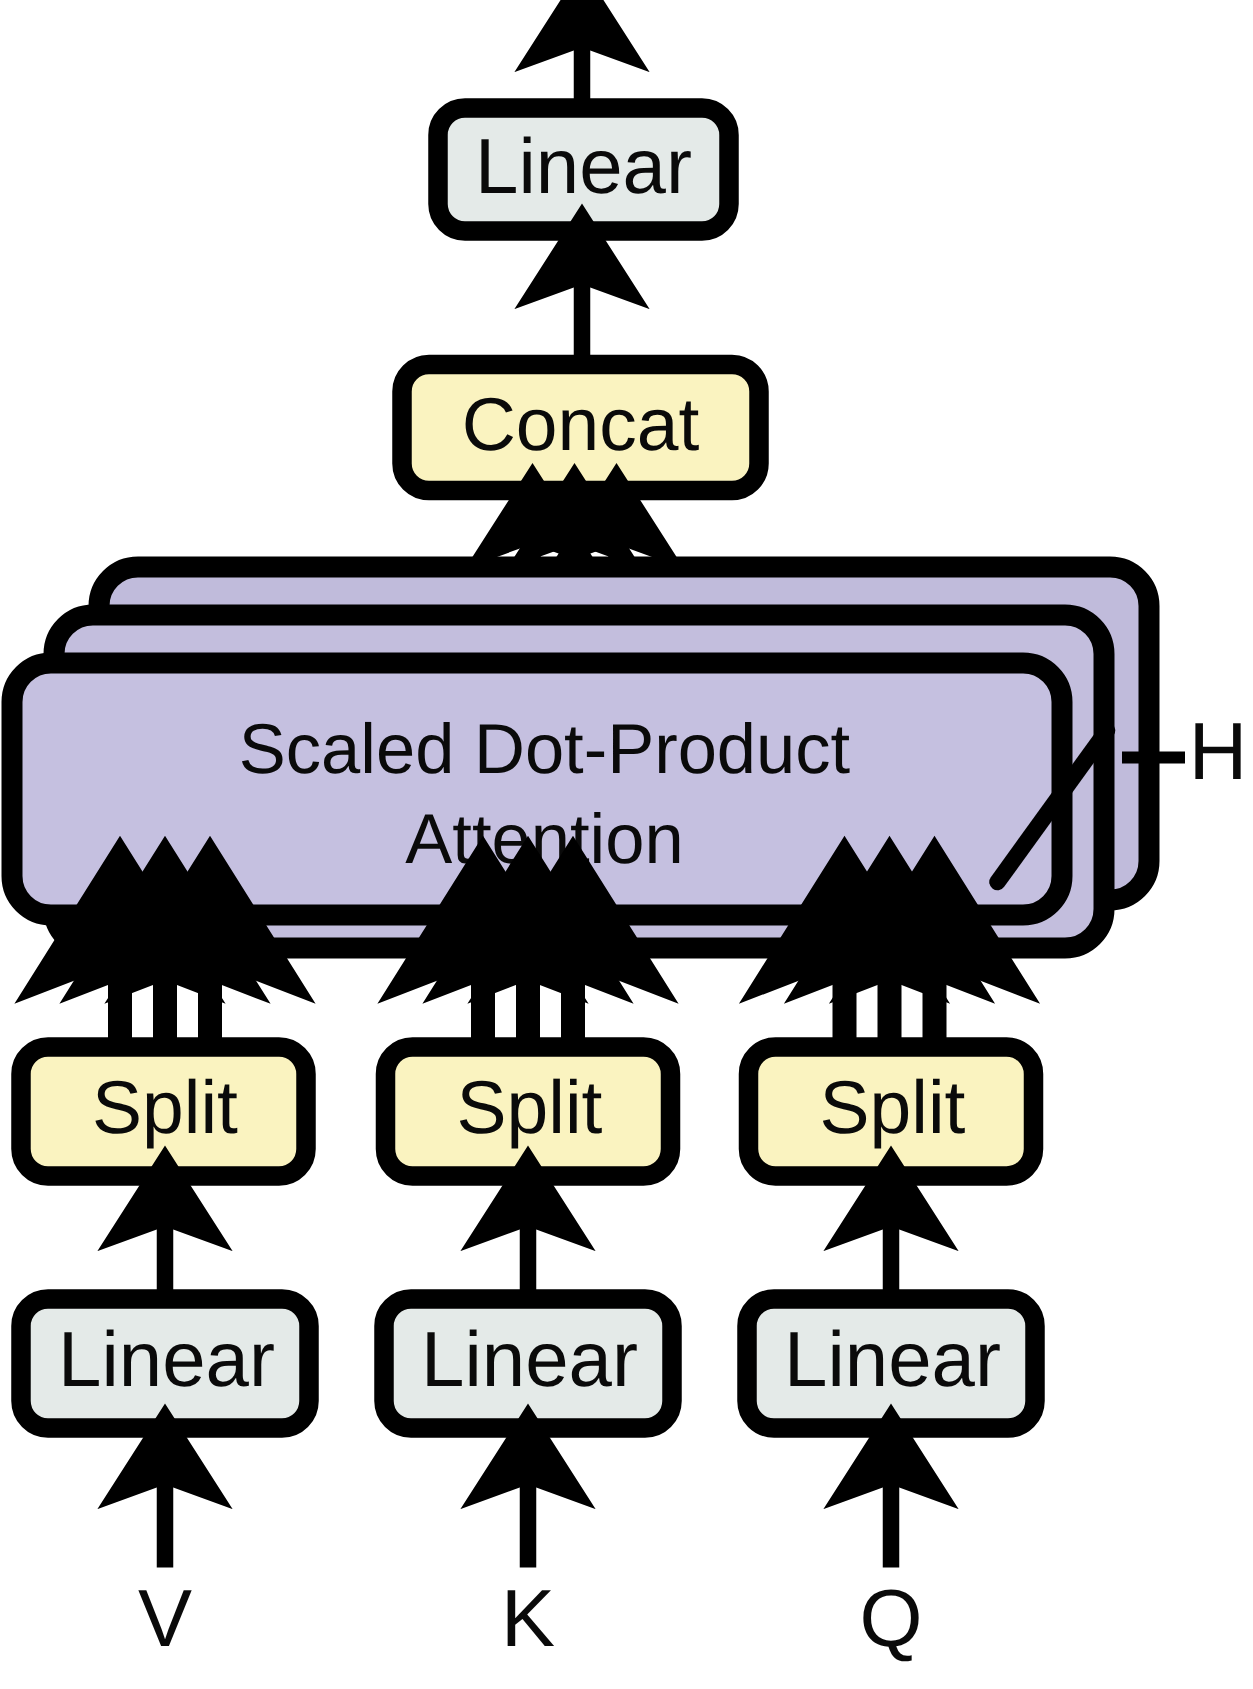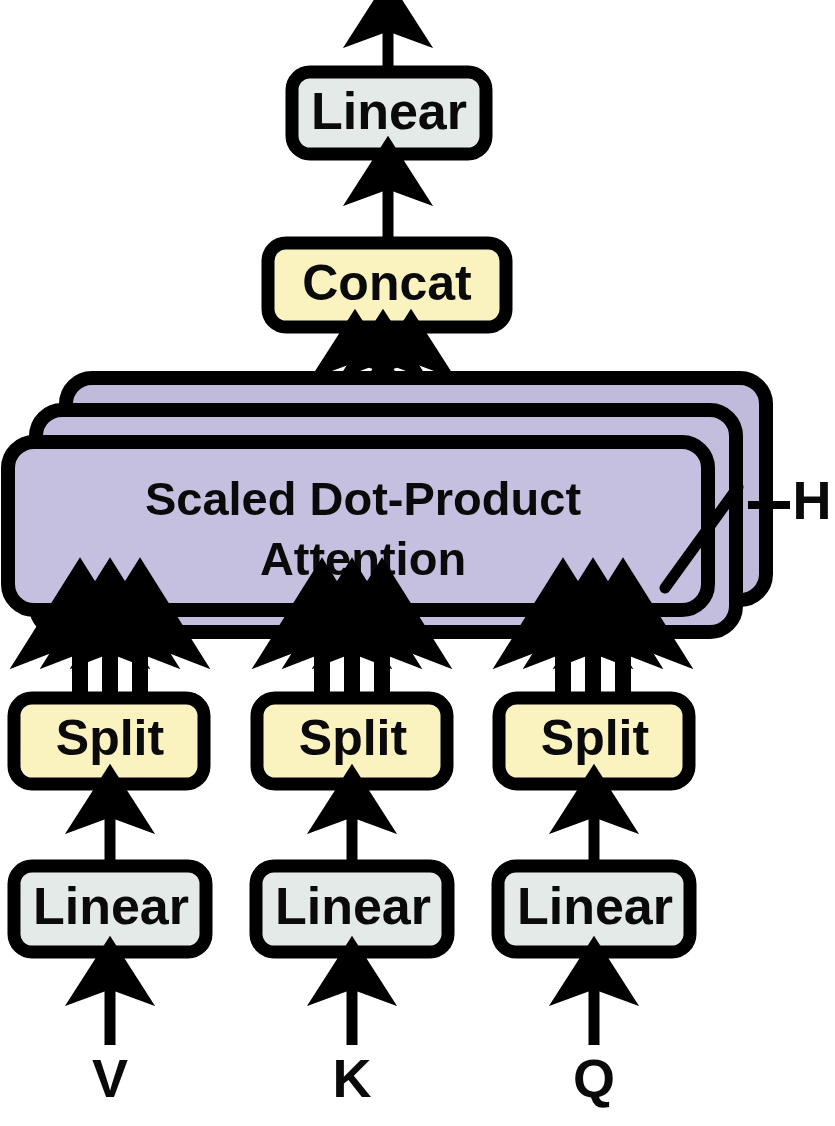--- a/index.html
+++ b/index.html
@@ -7,21 +7,20 @@
     padding: 0;
     background: #ffffff;
   }
   #root {
     position: relative;
     width: 835px;
     height: 1126px;
     background: #ffffff;
     font-family: "Liberation Sans", sans-serif;
     overflow: hidden;
-    font-weight: bold;
   }
   svg.diagram {
     position: absolute;
     left: 0;
     top: 0;
     width: 835px;
     height: 1126px;
     display: block;
   }
   .box-label {

